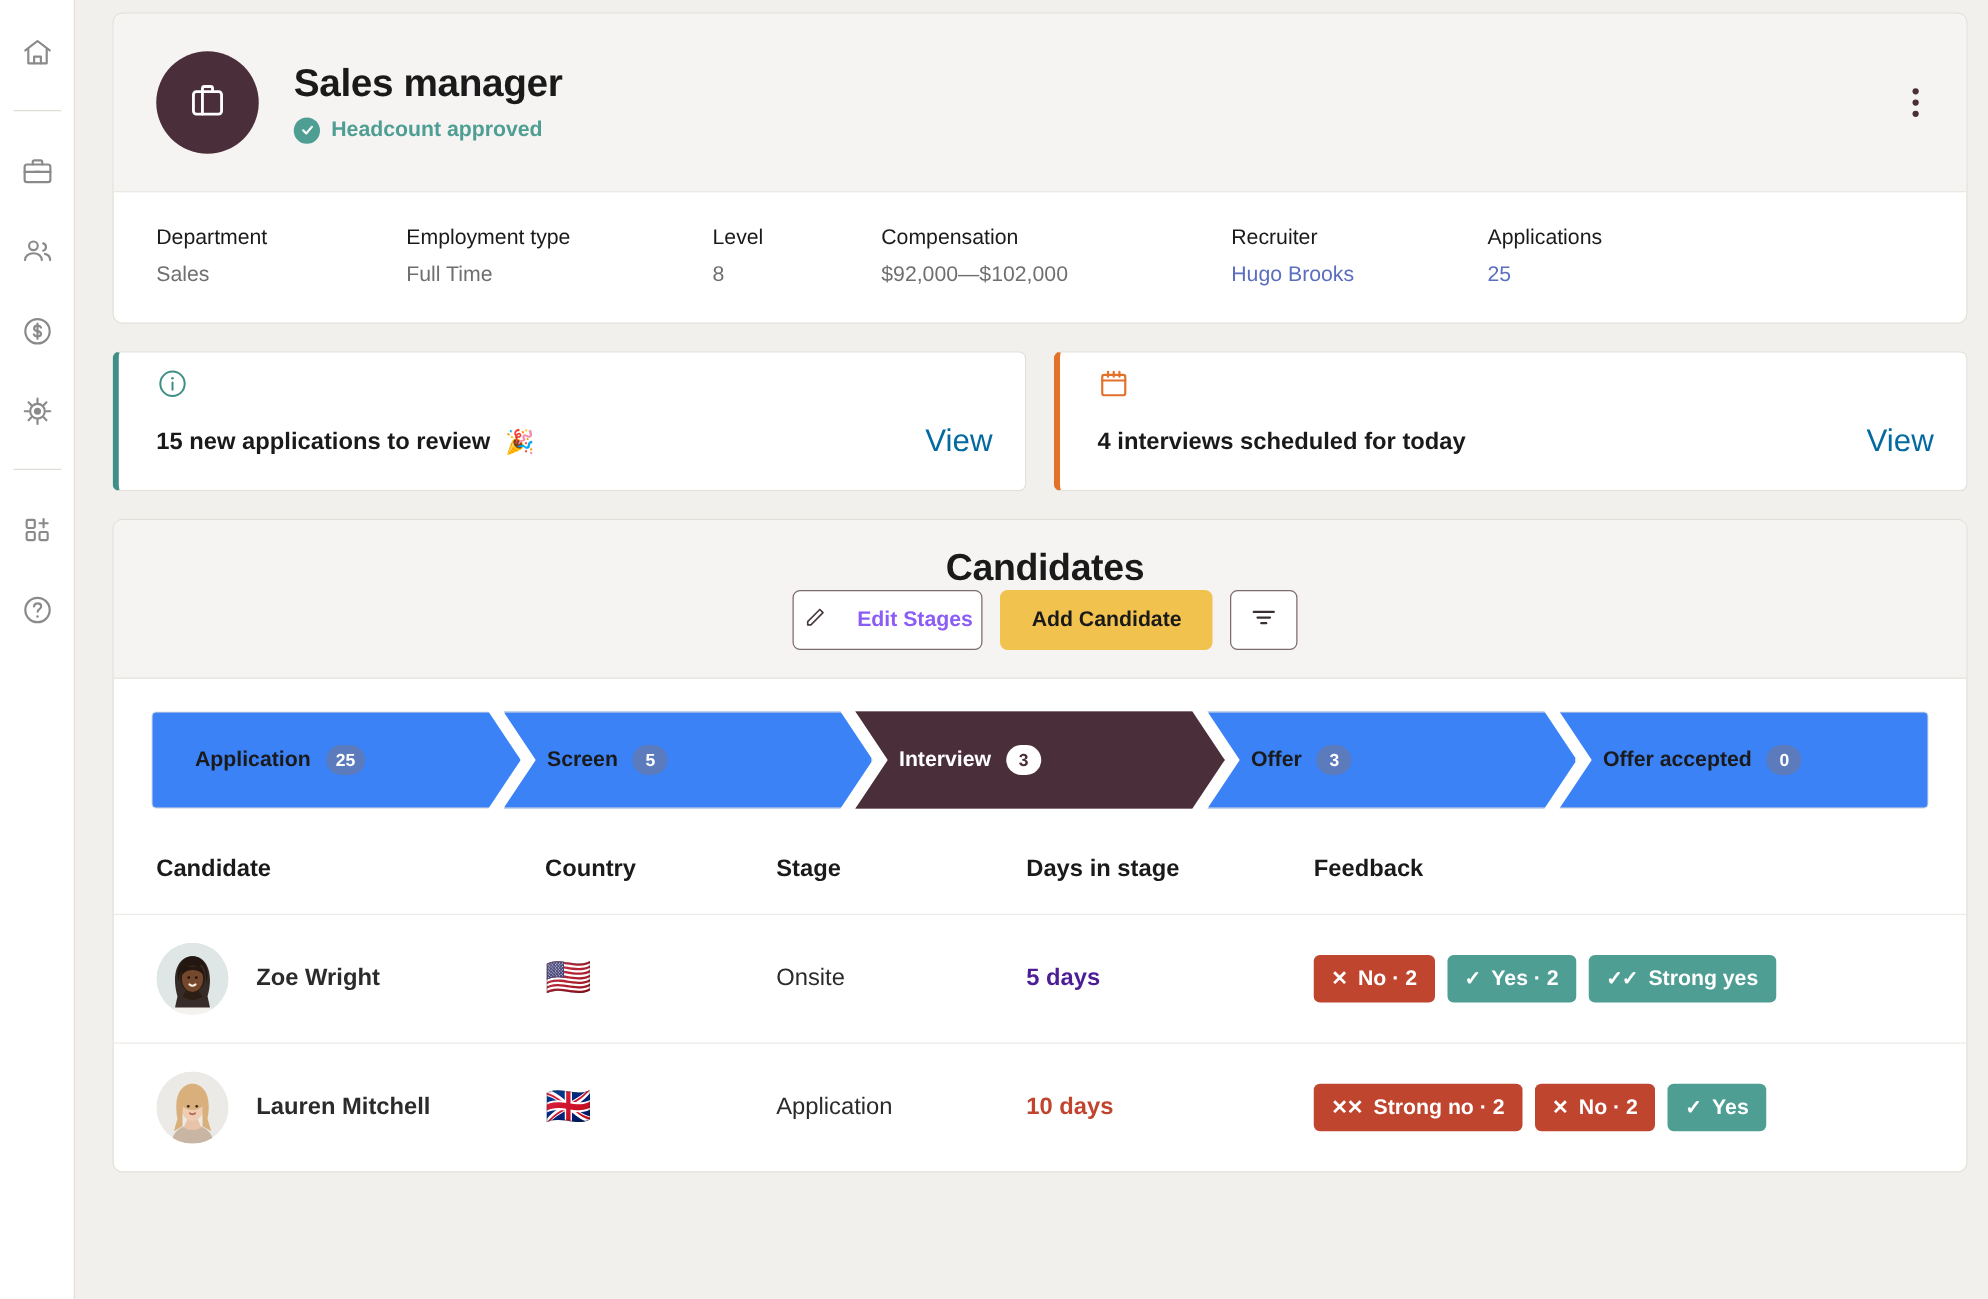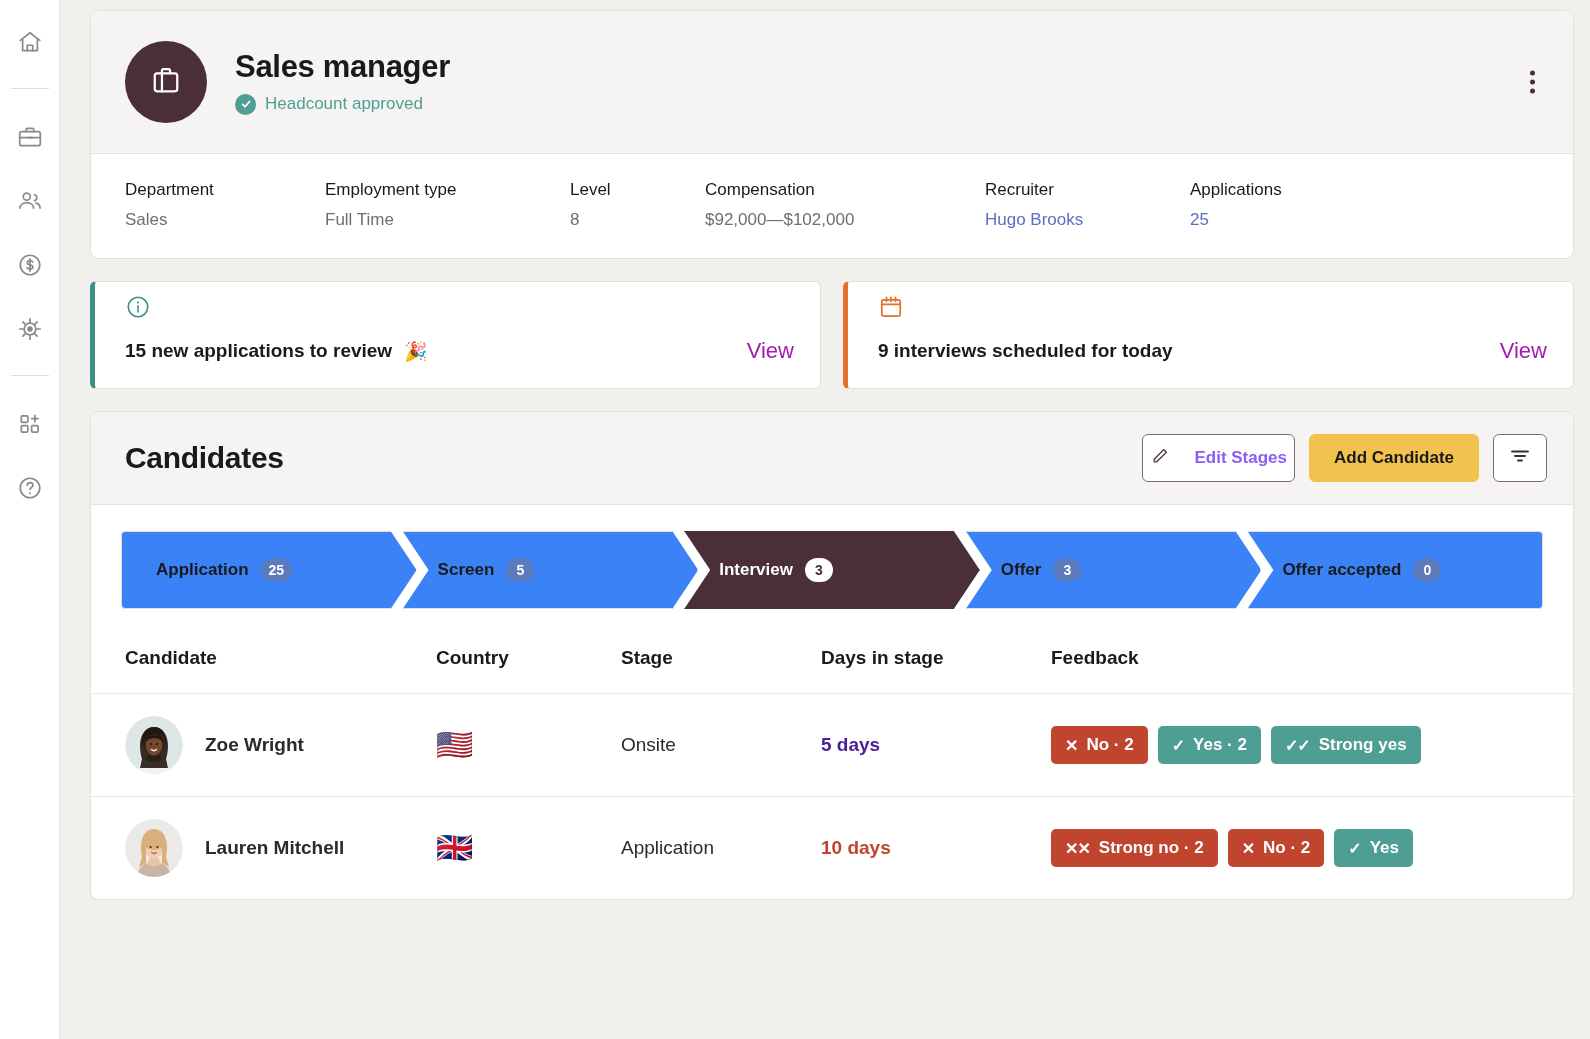--- a/index.html
+++ b/index.html
@@ -67,21 +67,21 @@
     flex: 0 0 82px;
   }
   .job-titles { margin-left: 28px; }
   .job-title {
     font-size: 31px; font-weight: 700; letter-spacing: -0.3px;
     line-height: 1.15;
   }
   .job-status {
     display: flex; align-items: center; gap: 9px;
     margin-top: 9px;
-    font-size: 17px; font-weight: 400; color: #4f9e94;
+    font-size: 17px; font-weight: 700; color: #4f9e94;
   }
   .check-circle {
     width: 21px; height: 21px; border-radius: 50%;
     background: #4f9e94;
     display: flex; align-items: center; justify-content: center;
     flex: 0 0 21px;
   }
   .kebab {
     position: absolute; right: 28px; top: 50%; transform: translateY(-50%);
     display: flex; flex-direction: column; gap: 4px;
@@ -108,29 +108,29 @@
     border-left-width: 5px;
     border-left-style: solid;
     padding: 12px 26px 24px 30px;
     position: relative;
   }
   .banner.info { border-left-color: #3f8f86; }
   .banner.cal  { border-left-color: #e2712a; }
   .banner-icon { margin-bottom: 14px; }
   .banner-row { display: flex; align-items: center; justify-content: space-between; }
   .banner-text { font-size: 19px; font-weight: 700; display: flex; align-items: center; gap: 12px; }
-  .banner-link { font-size: 22px; color: #a21caf; cursor: pointer; }
+  .banner-link { font-size: 25px; color: #0369a1; cursor: pointer; }
 
   
   .cand-card { overflow: hidden; }
   .cand-head {
     background: #f5f4f2;
     border-bottom: 1px solid #e6e3de;
     padding: 22px 26px 22px 34px;
-    display: flex; align-items: center; justify-content: space-between;
+    display: flex; align-items: center; justify-content: space-between; flex-direction: column;
   }
   .cand-title { font-size: 30px; font-weight: 700; letter-spacing: -0.3px; }
   .cand-actions { display: flex; align-items: center; gap: 14px; }
   .btn {
     height: 48px; border-radius: 6px;
     display: flex; align-items: center; justify-content: center;
     font-size: 17px; font-weight: 700; cursor: pointer;
   }
   .btn-ghost {
     background: #ffffff; border: 1.5px solid #7d6a72;
@@ -383,21 +383,21 @@
       <div class="banner cal">
         <div class="banner-icon">
           <svg width="26" height="26" viewBox="0 0 24 24" fill="none" stroke="#e2712a" stroke-width="1.6" stroke-linecap="round" stroke-linejoin="round">
               <rect x="3.5" y="5.5" width="17" height="15" rx="1.5"></rect>
               <path d="M3.5 9.6h17"></path>
               <path d="M7.8 3.2v3.6M12 3.2v3.6M16.2 3.2v3.6"></path>
             </svg>
         </div>
         <div class="banner-row">
           <div class="banner-text">
-            <span>9 interviews scheduled for today</span>
+            <span>4 interviews scheduled for today</span>
           </div>
           <div class="banner-link">View</div>
         </div>
       </div>
     </div>
 
     <section class="card cand-card">
       <div class="cand-head">
         <div class="cand-title">Candidates</div>
         <div class="cand-actions">

